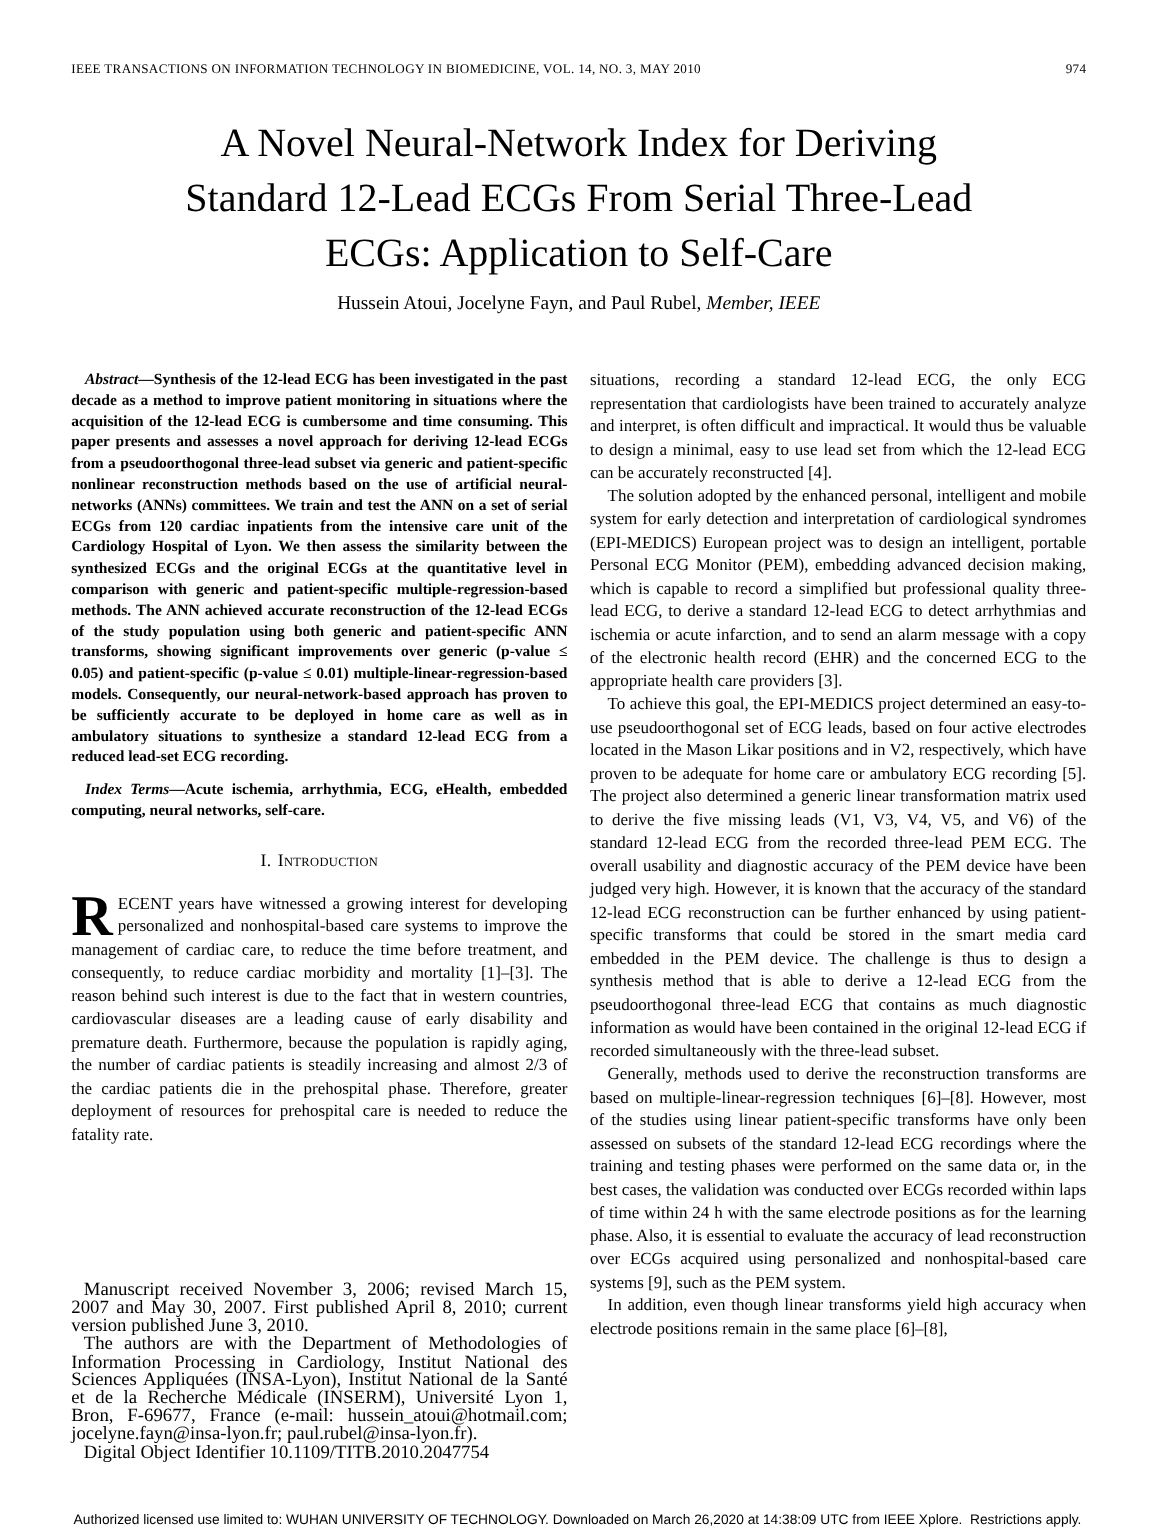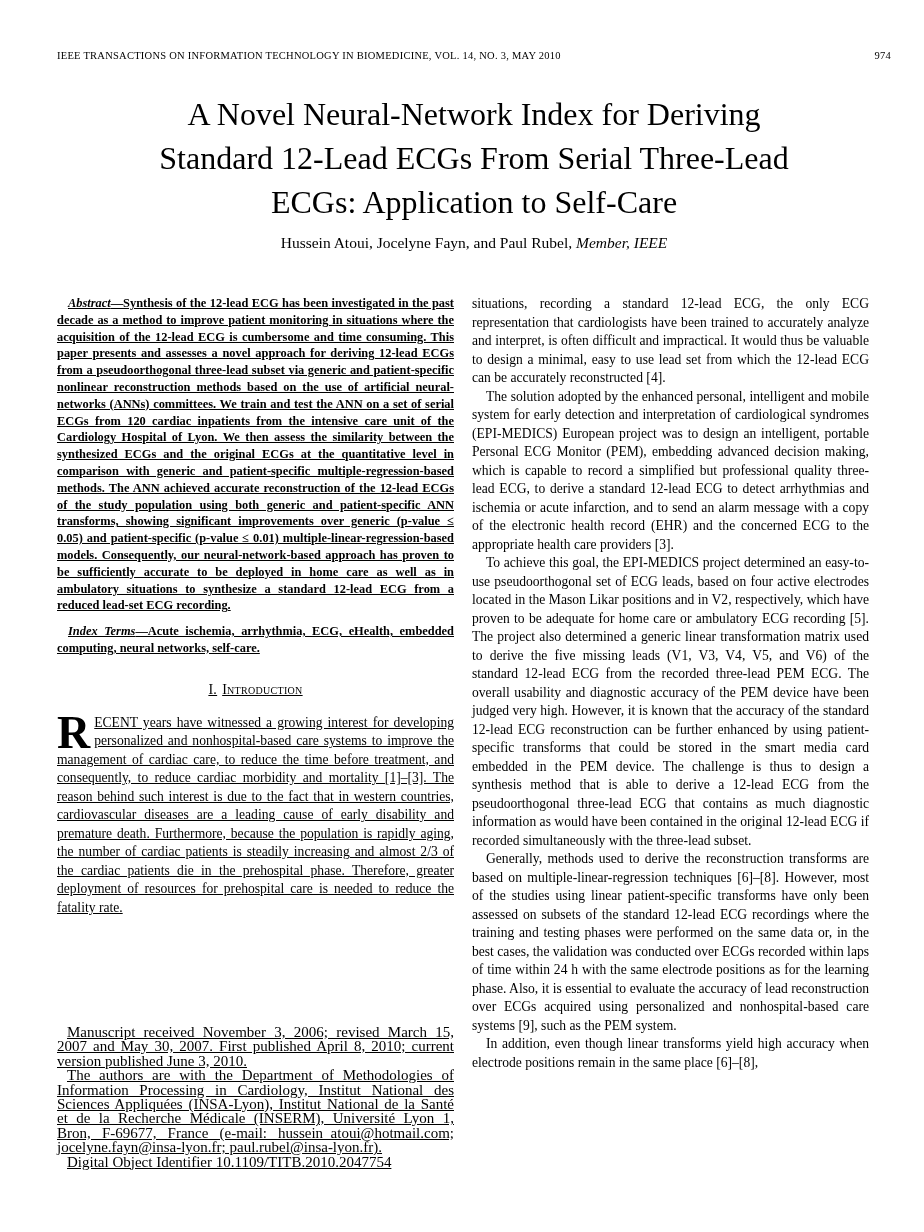--- a/index.html
+++ b/index.html
@@ -5,21 +5,21 @@
   html, body { margin: 0; padding: 0; background: #e8e8e8; }
   .page {
     position: relative;
     width: 924px;
     height: 1232px;
     margin: 0 auto;
     background: #ffffff;
     color: #000000;
     font-family: "Liberation Serif", serif;
     box-sizing: border-box;
-    padding: 50px 33px 0 57px;
+    padding: 50px 55px 0 57px;
     overflow: hidden;
   }
   
   .running-head {
     display: flex;
     justify-content: space-between;
     align-items: baseline;
     font-size: 10.5px;
     letter-spacing: 0.25px;
     line-height: 12px;
@@ -40,21 +40,21 @@
   }
   .authors-line .membership { font-style: italic; }
   
   .columns {
     display: flex;
     gap: 18px;
     margin-top: 42px;
     height: 874px;
   }
   .col { width: 397px; }
-  .col-left { display: flex; flex-direction: column; text-decoration: underline; }
+  .col-left { display: flex; flex-direction: column; }
   
   .abstract-par, .index-par {
     font-size: 12.4px;
     font-weight: bold;
     line-height: 16.8px;
     text-align: justify;
     text-indent: 11px;
     margin: 0;
   }
   .index-par { margin-top: 9px; }
@@ -159,14 +159,15 @@
       <p class="body-par no-indent">situations, recording a standard 12-lead ECG, the only ECG representation that cardiologists have been trained to accurately analyze and interpret, is often difficult and impractical. It would thus be valuable to design a minimal, easy to use lead set from which the 12-lead ECG can be accurately reconstructed [4].</p>
       <p class="body-par">The solution adopted by the enhanced personal, intelligent and mobile system for early detection and interpretation of cardiological syndromes (EPI-MEDICS) European project was to design an intelligent, portable Personal ECG Monitor (PEM), embedding advanced decision making, which is capable to record a simplified but professional quality three-lead ECG, to derive a standard 12-lead ECG to detect arrhythmias and ischemia or acute infarction, and to send an alarm message with a copy of the electronic health record (EHR) and the concerned ECG to the appropriate health care providers [3].</p>
       <p class="body-par">To achieve this goal, the EPI-MEDICS project determined an easy-to-use pseudoorthogonal set of ECG leads, based on four active electrodes located in the Mason Likar positions and in V2, respectively, which have proven to be adequate for home care or ambulatory ECG recording [5]. The project also determined a generic linear transformation matrix used to derive the five missing leads (V1, V3, V4, V5, and V6) of the standard 12-lead ECG from the recorded three-lead PEM ECG. The overall usability and diagnostic accuracy of the PEM device have been judged very high. However, it is known that the accuracy of the standard 12-lead ECG reconstruction can be further enhanced by using patient-specific transforms that could be stored in the smart media card embedded in the PEM device. The challenge is thus to design a synthesis method that is able to derive a 12-lead ECG from the pseudoorthogonal three-lead ECG that contains as much diagnostic information as would have been contained in the original 12-lead ECG if recorded simultaneously with the three-lead subset.</p>
       <p class="body-par">Generally, methods used to derive the reconstruction transforms are based on multiple-linear-regression techniques [6]–[8]. However, most of the studies using linear patient-specific transforms have only been assessed on subsets of the standard 12-lead ECG recordings where the training and testing phases were performed on the same data or, in the best cases, the validation was conducted over ECGs recorded within laps of time within 24 h with the same electrode positions as for the learning phase. Also, it is essential to evaluate the accuracy of lead reconstruction over ECGs acquired using personalized and nonhospital-based care systems [9], such as the PEM system.</p>
       <p class="body-par">In addition, even though linear transforms yield high accuracy when electrode positions remain in the same place [6]–[8],</p>
     </div>
 
   </div>
 
 
+  <div class="license-notice">Authorized licensed use limited to: WUHAN UNIVERSITY OF TECHNOLOGY. Downloaded on March 26,2020 at 14:38:09 UTC from IEEE Xplore.  Restrictions apply.</div>
 
 </div>
 
 </body></html>

